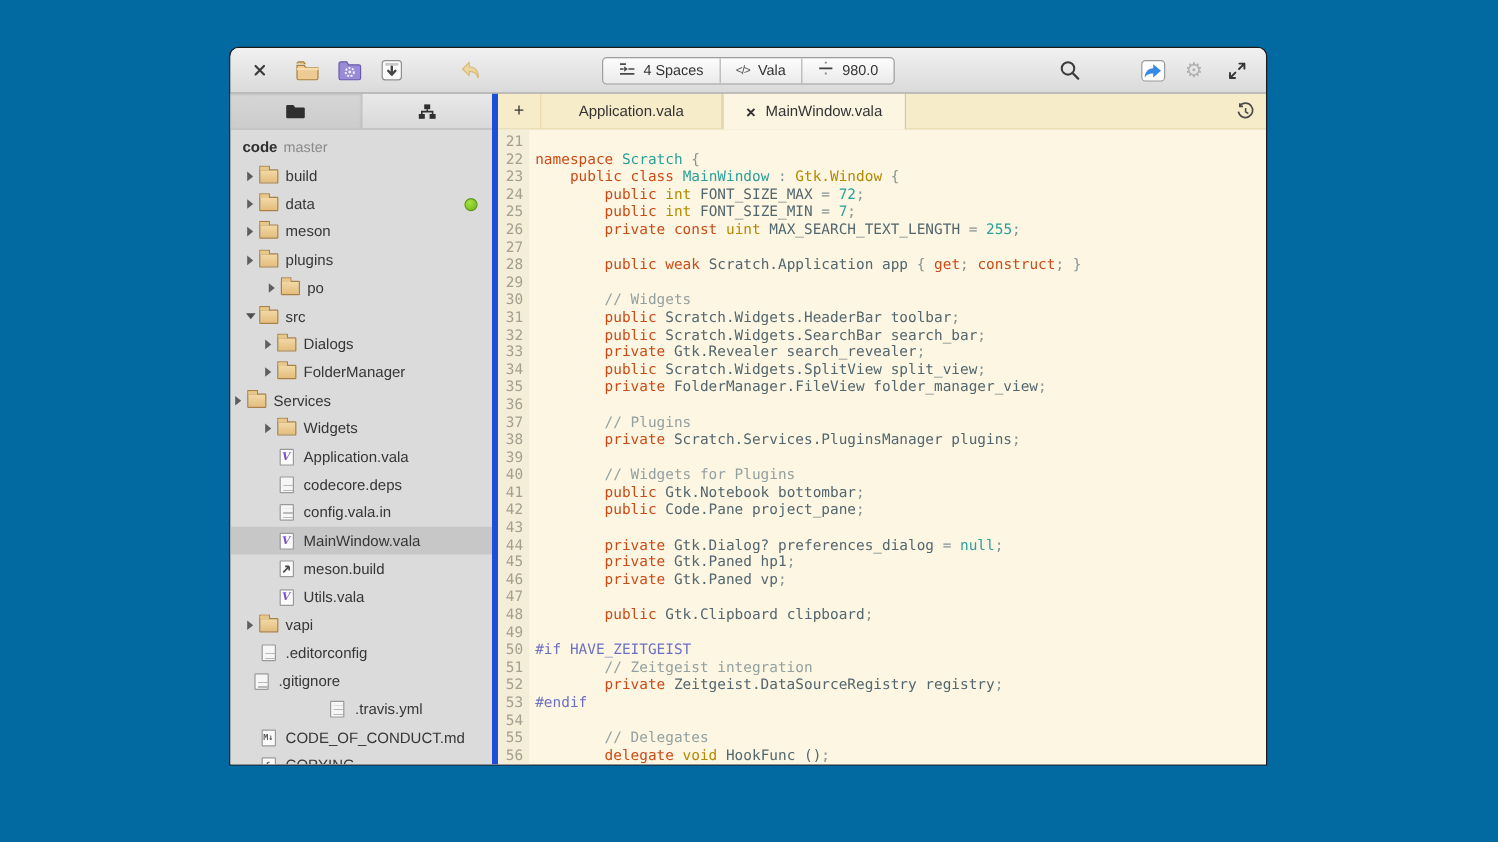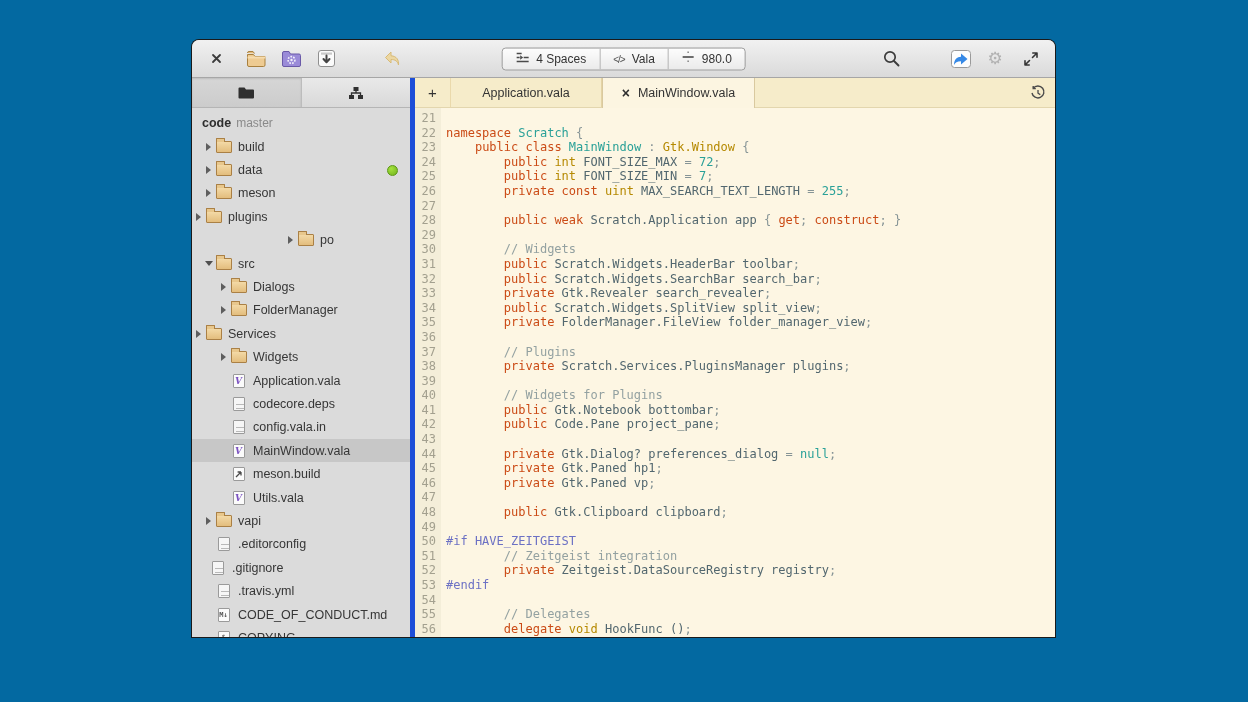--- a/index.html
+++ b/index.html
@@ -233,30 +233,30 @@
             </div>
             <div class="trow" style="padding-left: 10px;">
               <span class="arrow-box">
                 <span class="arr-r"></span>
               </span>
               <span class="ticon">
                 <span class="fold"></span>
               </span>
               <span>meson</span>
             </div>
-            <div class="trow" style="">
+            <div class="trow" style="padding-left: 10px;">
               <span class="arrow-box">
                 <span class="arr-r"></span>
               </span>
               <span class="ticon">
                 <span class="fold"></span>
               </span>
               <span>plugins</span>
             </div>
-            <div class="trow" style="padding-left: 16px; justify-content: center;">
+            <div class="trow" style="padding-left: 28px;">
               <span class="arrow-box">
                 <span class="arr-r"></span>
               </span>
               <span class="ticon">
                 <span class="fold"></span>
               </span>
               <span>po</span>
             </div>
             <div class="trow" style="padding-left: 10px;">
               <span class="arrow-box">
@@ -371,21 +371,21 @@
               </span>
               <span>.editorconfig</span>
             </div>
             <div class="trow" style="padding-left: 4px;">
               <span class="arrow-box"></span>
               <span class="ticon">
                 <span class="fico lines"></span>
               </span>
               <span>.gitignore</span>
             </div>
-            <div class="trow" style="padding-left: 10px;">
+            <div class="trow" style="padding-left: 10px; justify-content: center;">
               <span class="arrow-box"></span>
               <span class="ticon">
                 <span class="fico lines"></span>
               </span>
               <span>.travis.yml</span>
             </div>
             <div class="trow" style="padding-left: 10px;">
               <span class="arrow-box"></span>
               <span class="ticon">
                 <span class="fico">

